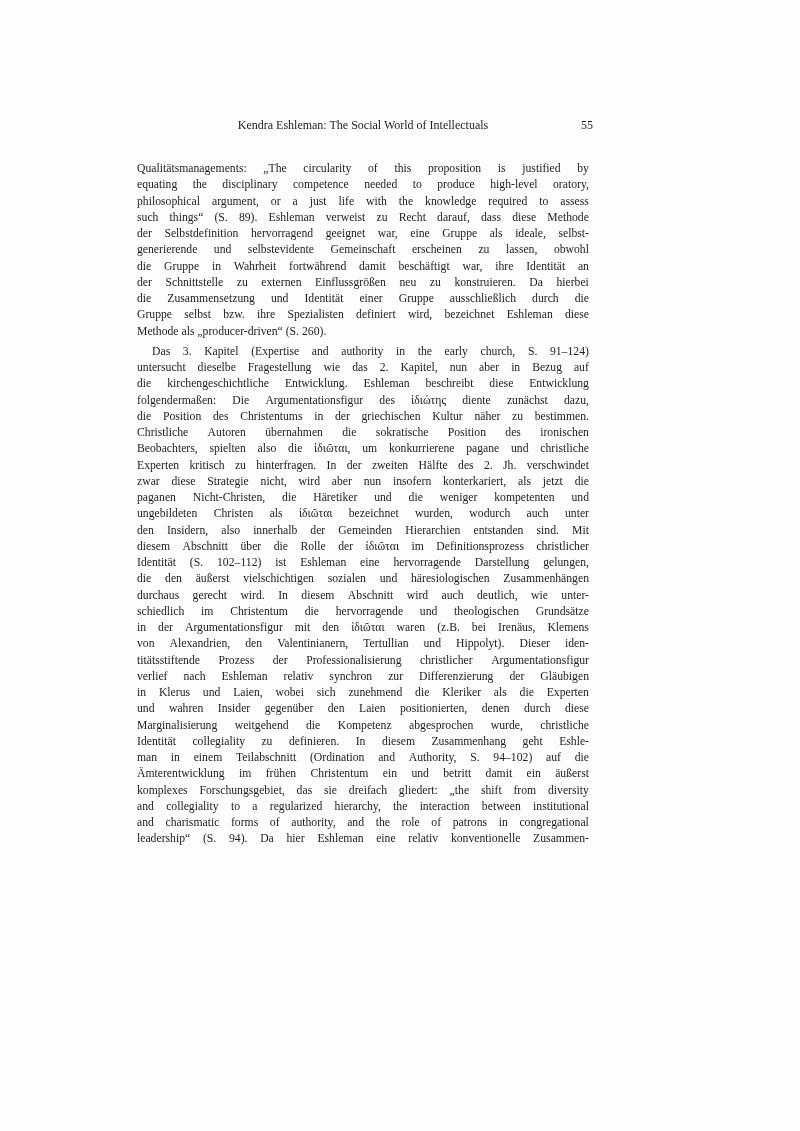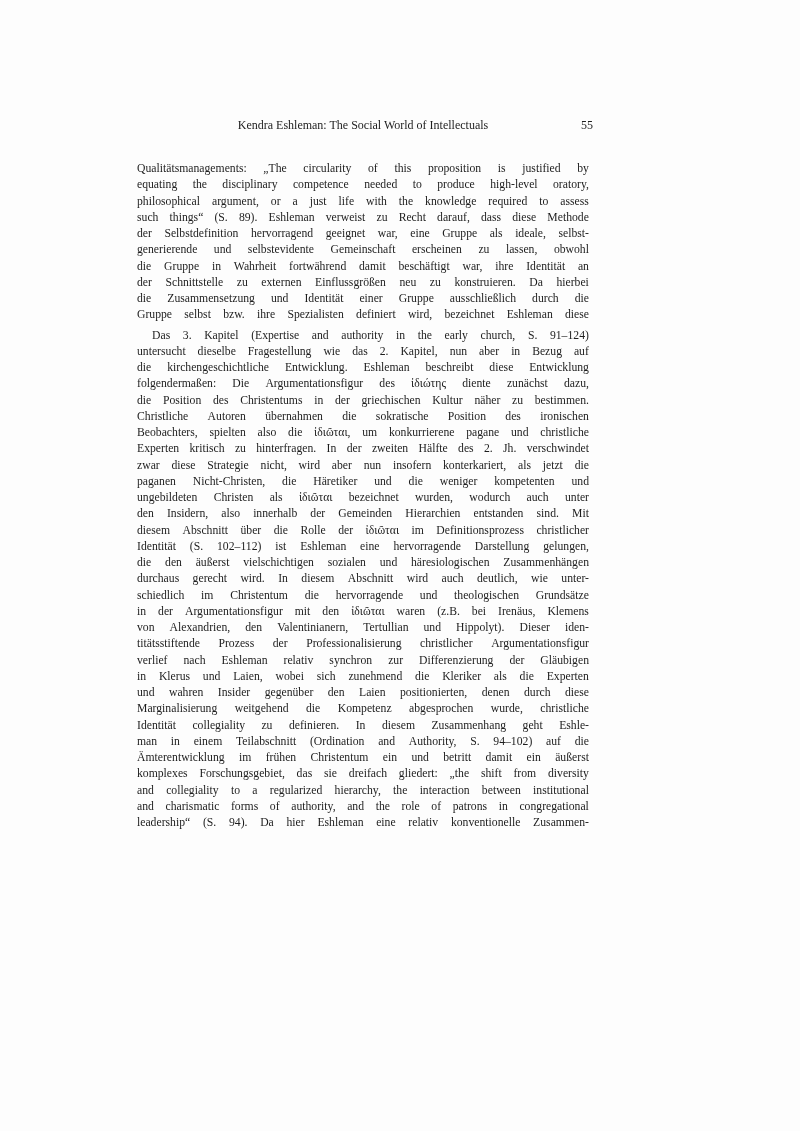--- a/index.html
+++ b/index.html
@@ -188,20 +188,21 @@
           <span>selbst</span>
           <span>bzw.</span>
           <span>ihre</span>
           <span>Spezialisten</span>
           <span>definiert</span>
           <span>wird,</span>
           <span>bezeichnet</span>
           <span>Eshleman</span>
           <span>diese</span>
         </div>
+        <div class="line plain">Methode als „producer-driven“ (S. 260).</div>
       </div>
       <div class="paragraph">
         <div class="line just indent">
           <span>Das</span>
           <span>3.</span>
           <span>Kapitel</span>
           <span>(Expertise</span>
           <span>and</span>
           <span>authority</span>
           <span>in</span>

